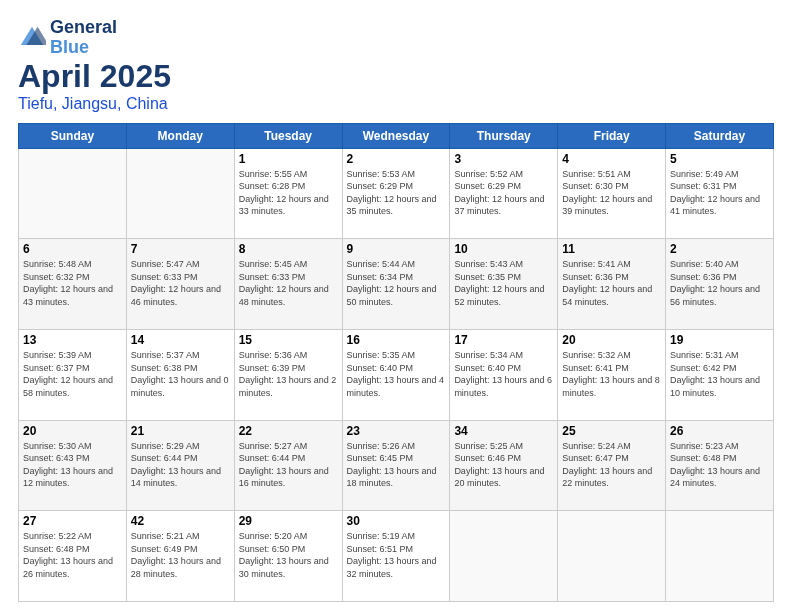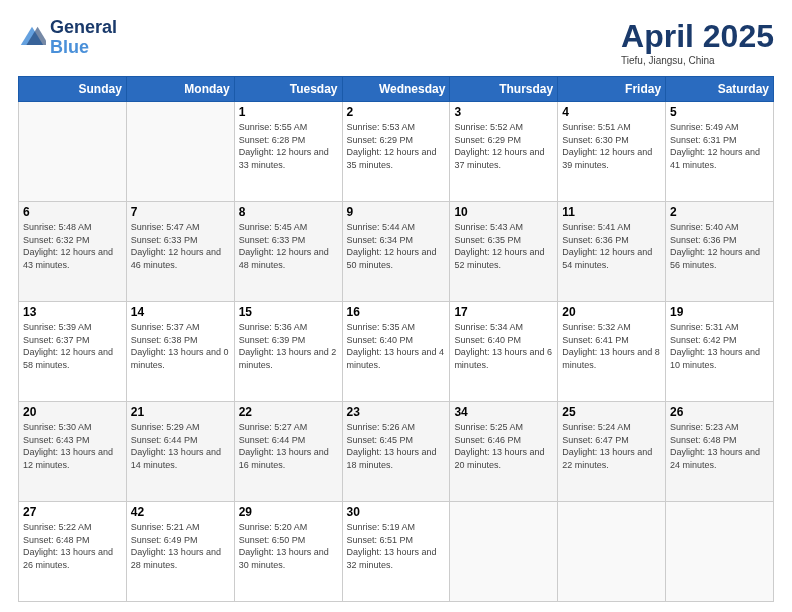--- a/index.html
+++ b/index.html
@@ -15,20 +15,21 @@
       height: 612px;
       padding: 18px 18px 10px 18px;
       display: flex;
       flex-direction: column;
     }
     .header {
       display: flex;
       justify-content: space-between;
       align-items: flex-start;
       margin-bottom: 10px;
+      flex-direction: column;
     }
     .logo {
       display: flex;
       align-items: center;
       gap: 4px;
     }
     .logo-text {
       font-size: 18px;
       font-weight: bold;
       color: #1a3a6b;
@@ -42,37 +43,37 @@
       height: 28px;
     }
     .title-block {
     }
     .main-title {
       font-size: 32px;
       font-weight: bold;
       color: #1a3a6b;
     }
     .subtitle {
-      font-size: 10px;
-      color: #404040;
+      font-size: 16px;
+      color: #1d4ed8;
     }
     .calendar {
       flex: 1;
       border: 1px solid #ccc;
       border-collapse: collapse;
       width: 100%;
       table-layout: fixed;
     }
     .calendar th {
       background: #2a6bbf;
       color: #fff;
       font-size: 12px;
       font-weight: bold;
       padding: 5px 4px;
-      text-align: right;
+      text-align: center;
       border: 1px solid #1a5aaa;
     }
     .calendar td {
       border: 1px solid #ccc;
       vertical-align: top;
       padding: 3px 4px;
       font-size: 9.5px;
       color: #333;
       height: 78px;
     }

